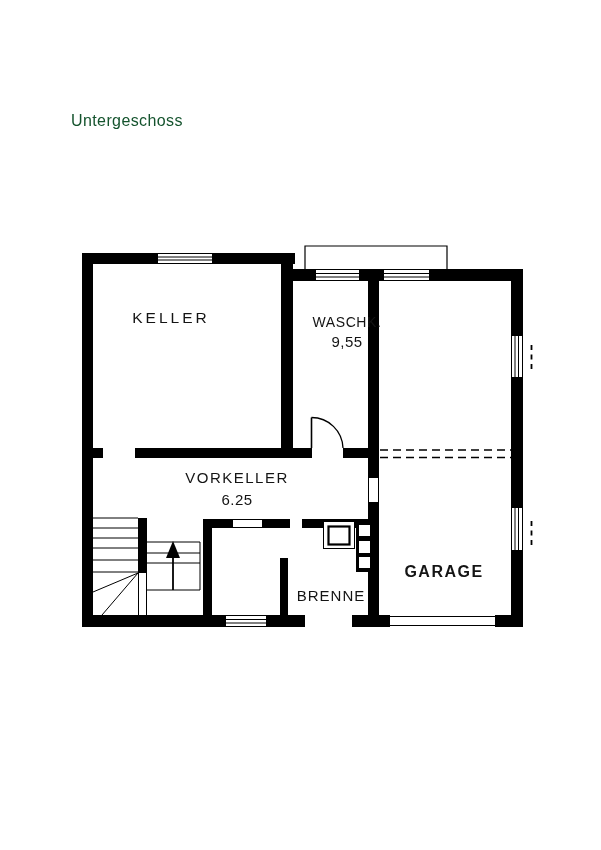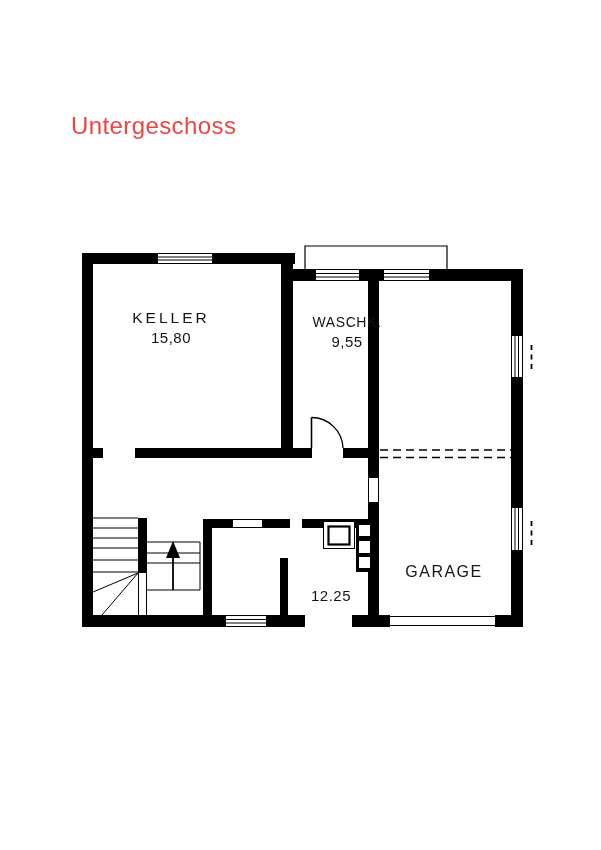--- a/index.html
+++ b/index.html
@@ -6,21 +6,21 @@
   #app{
     position:relative;
     width:601px;height:850px;
     background:#ffffff;
     overflow:hidden;
     font-family:"Liberation Sans", sans-serif;
     color:#161616;
   }
   .title{
     position:absolute;left:71px;top:112px;
-    font-size:24px;letter-spacing:0.4px;color:#ef4444;
+    font-size:16px;letter-spacing:0.4px;color:#14532d;
     white-space:nowrap;
   }
   svg{position:absolute;left:0;top:0;}
   .room-label{
     position:absolute;text-align:center;color:#141414;line-height:20px;
   }
   .room-name{font-size:15px;white-space:nowrap;}
   .room-area{font-size:15px;letter-spacing:0.5px;white-space:nowrap;}
 </style>
 </head>
@@ -151,30 +151,33 @@
       </g>
       <g>
         <line x1="173" y1="590" x2="173" y2="551" stroke-width="1.8"></line>
         <polygon points="173,541 166,558 180,558" fill="#000" stroke="none"></polygon>
       </g>
     </g>
   </svg>
 
   <div class="room-label" style="left:106px;top:308px;width:130px;">
     <div class="room-name" style="font-size:15.5px;letter-spacing:3px;">KELLER</div>
-    <div class="room-area">15,80</div>
   </div>
 
   <div class="room-label" style="left:297px;top:313px;width:100px;line-height:19px;">
     <div class="room-name" style="font-size:14px;letter-spacing:0.6px;">WASCHK.</div>
     <div class="room-area">9,55</div>
   </div>
 
+  <div class="room-label" style="left:172px;top:467px;width:130px;line-height:22px;">
+    <div class="room-name" style="font-size:15px;letter-spacing:1.5px;">VORKELLER</div>
+    <div class="room-area">6.25</div>
+  </div>
 
   <div class="room-label" style="left:281px;top:585px;width:100px;line-height:21px;">
-    <div class="room-area">12.25</div>
+    <div class="room-name" style="font-size:15px;letter-spacing:1px;">BRENNE</div>
   </div>
 
-  <div class="room-label" style="left:384px;top:561px;width:120px;line-height:21px;">
+  <div class="room-label" style="left:384px;top:561px;width:120px;line-height:21px;font-weight:bold;">
     <div class="room-name" style="font-size:16px;letter-spacing:1.5px;">GARAGE</div>
   </div>
 
 </div>
 
 </body></html>

